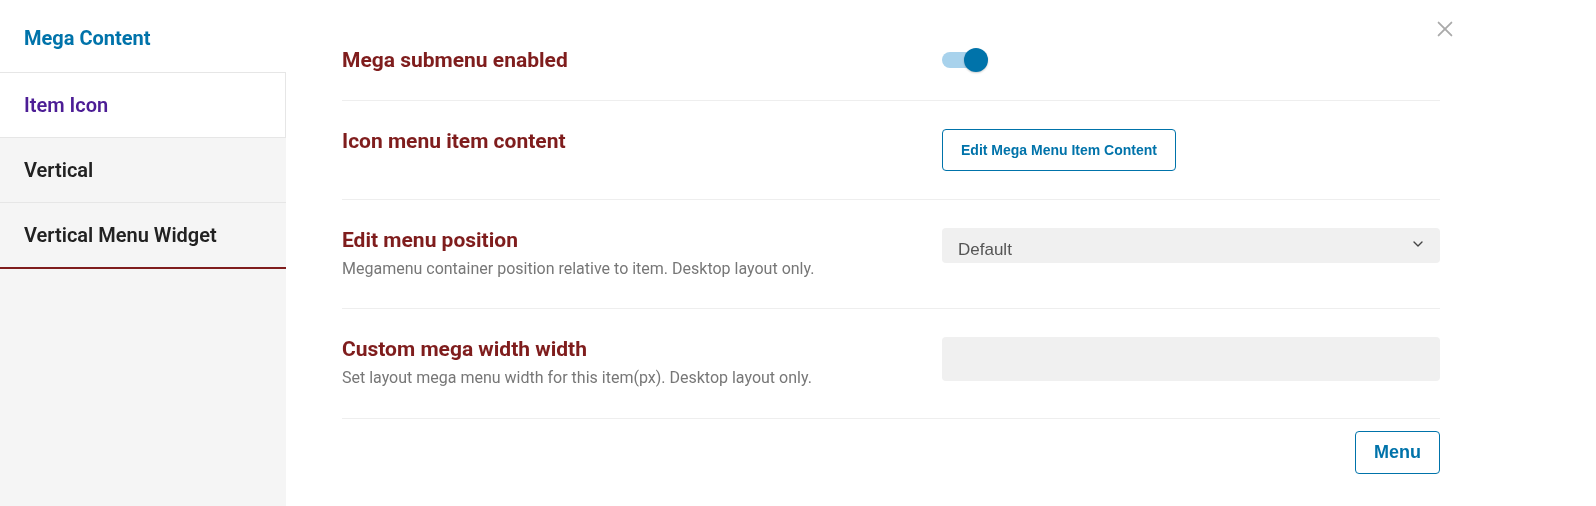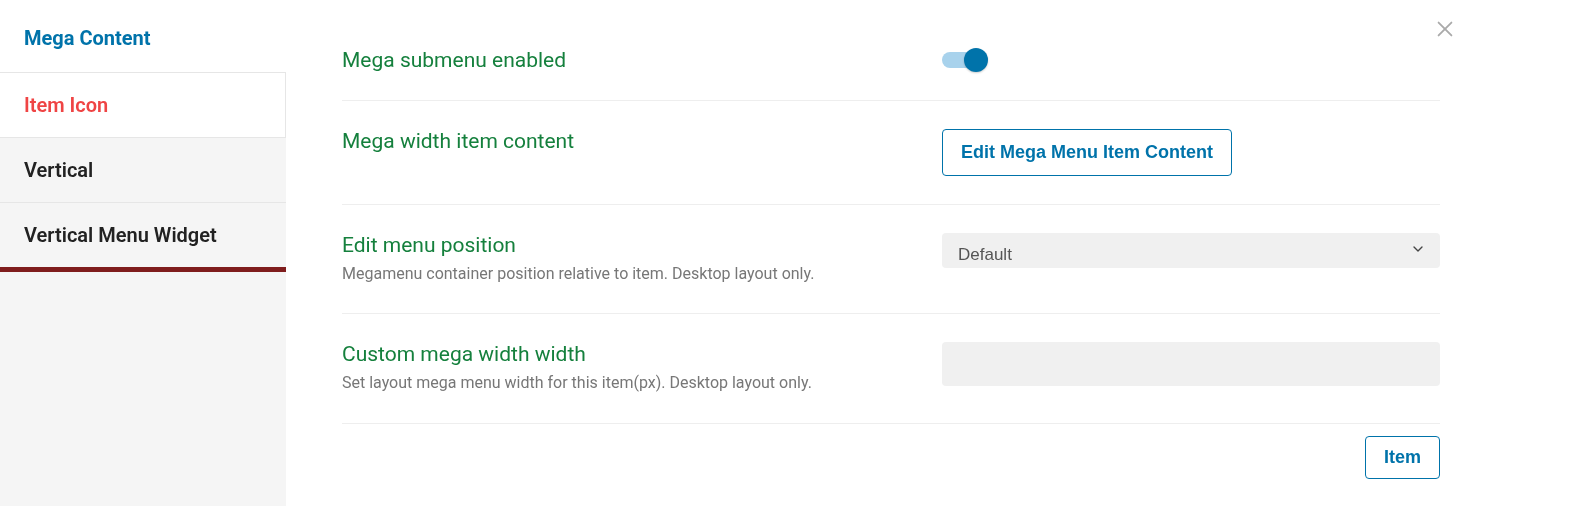--- a/index.html
+++ b/index.html
@@ -36,26 +36,26 @@
     font-weight: 600;
     color: #222;
     border: 1px solid #e6e6e6;
     border-left: none;
     border-right: none;
     border-bottom: none;
     cursor: pointer;
     background: #f5f5f5;
   }
   .sidebar-item.active {
-    color: #ef4444;
+    color: #4c1d95;
     background: #ffffff;
     border-right: 1px solid #e6e6e6;
   }
   .sidebar-item.last {
-    border-bottom: 5px solid #7f1d1d;
+    border-bottom: 2px solid #7f1d1d;
   }
   .main {
     flex: 1;
     padding: 20px 56px 20px 56px;
     overflow: auto;
   }
   .row {
     display: flex;
     align-items: flex-start;
     border-bottom: 1px solid #eee;
@@ -66,22 +66,22 @@
     width: 600px;
     flex-shrink: 0;
   }
   .row .input-col {
     flex: 1;
     display: flex;
     align-items: center;
   }
   .row-label {
     font-size: 21px;
-    font-weight: 400;
-    color: #15803d;
+    font-weight: 700;
+    color: #7f1d1d;
     margin: 0;
   }
   .row-desc {
     font-size: 16px;
     color: #777;
     margin: 6px 0 0;
     line-height: 1.4;
   }
   
   .toggle {
@@ -107,21 +107,21 @@
     background: #0073aa;
     top: 0;
     left: 22px;
     box-shadow: 0 1px 2px rgba(0,0,0,0.2);
   }
   
   .outline-btn {
     border: 1px solid #0073aa;
     background: #fff;
     color: #0073aa;
-    font-size: 18px;
+    font-size: 14px;
     font-weight: 700;
     padding: 12px 18px;
     border-radius: 4px;
     cursor: pointer;
   }
   
   .select-box {
     position: relative;
     width: 100%;
   }
@@ -215,21 +215,21 @@
       <div class="input-col">
         <div class="toggle">
           <div class="toggle-track"></div>
           <div class="toggle-knob"></div>
         </div>
       </div>
     </div>
 
     <div class="row">
       <div class="label-col">
-        <p class="row-label">Mega width item content</p>
+        <p class="row-label">Icon menu item content</p>
       </div>
       <div class="input-col">
         <button class="outline-btn">Edit Mega Menu Item Content</button>
       </div>
     </div>
 
     <div class="row">
       <div class="label-col">
         <p class="row-label">Edit menu position</p>
         <p class="row-desc">Megamenu container position relative to item. Desktop layout only.</p>
@@ -252,18 +252,18 @@
       <div class="label-col">
         <p class="row-label">Custom mega width width</p>
         <p class="row-desc">Set layout mega menu width for this item(px). Desktop layout only.</p>
       </div>
       <div class="input-col">
         <input class="text-input" type="text" value="" style="">
       </div>
     </div>
 
     <div class="footer">
-      <button class="save-btn">Item</button>
+      <button class="save-btn">Menu</button>
     </div>
 
   </div>
 
 </div>
 
 </body></html>

